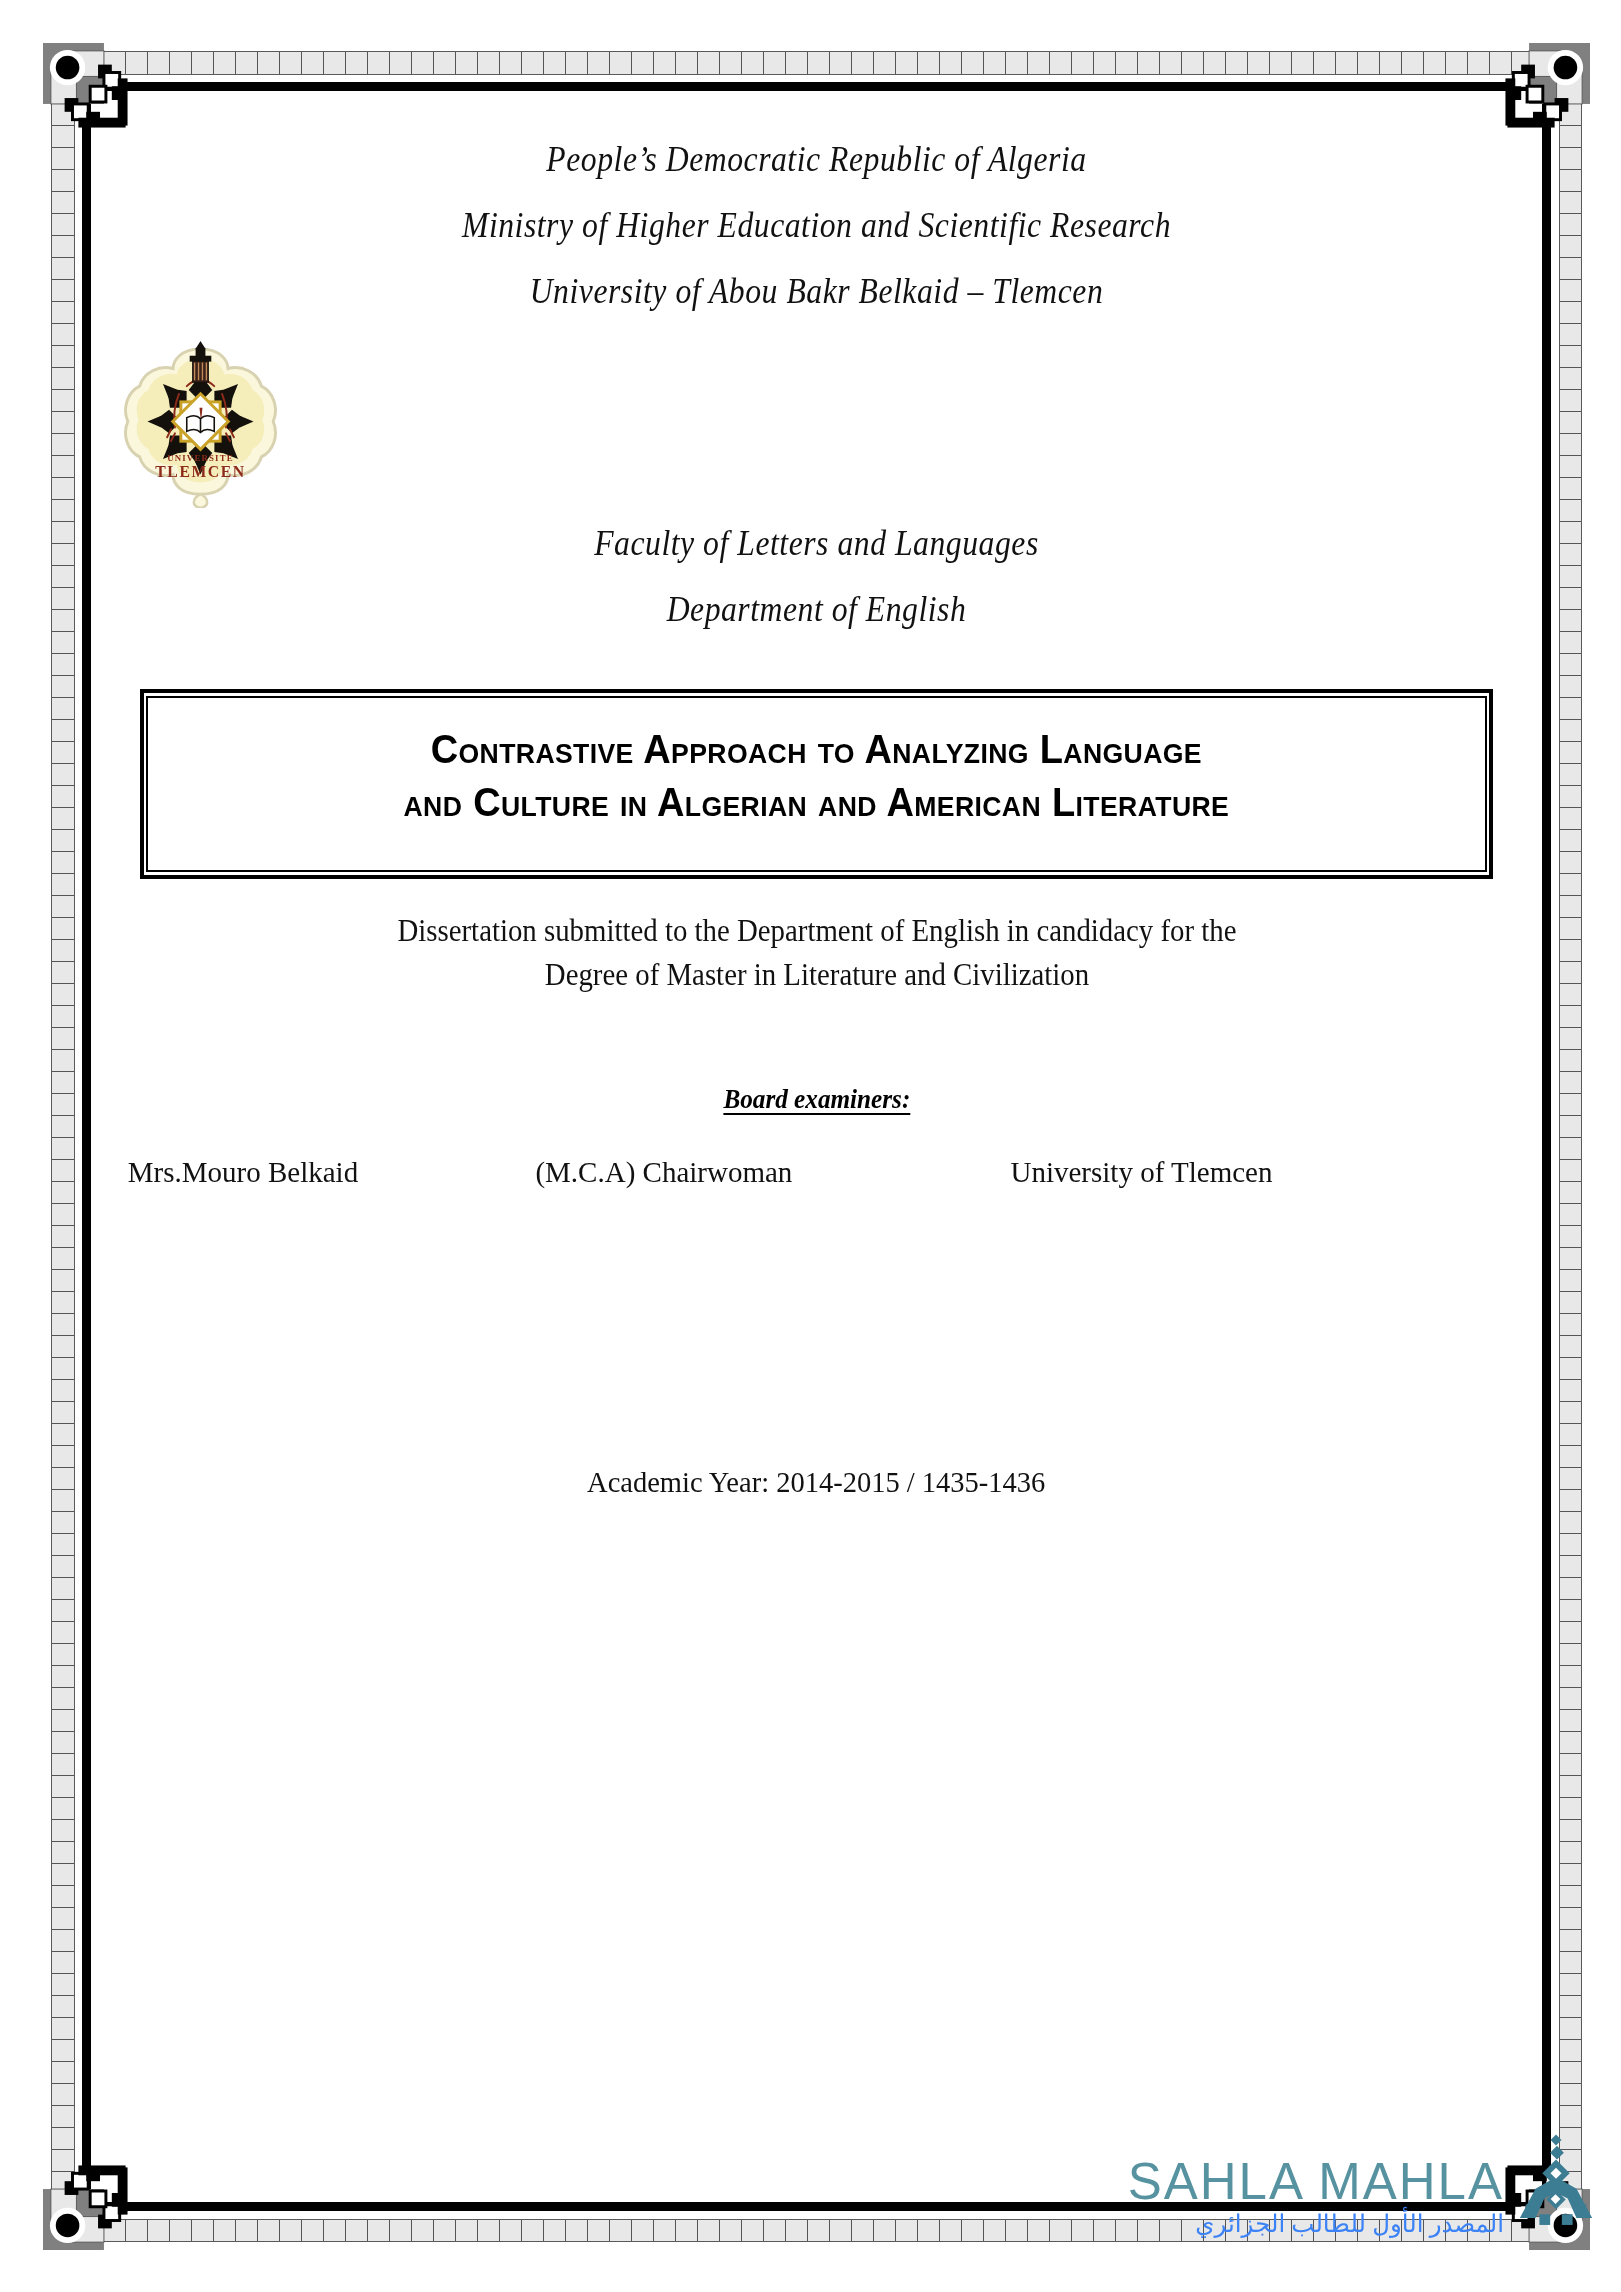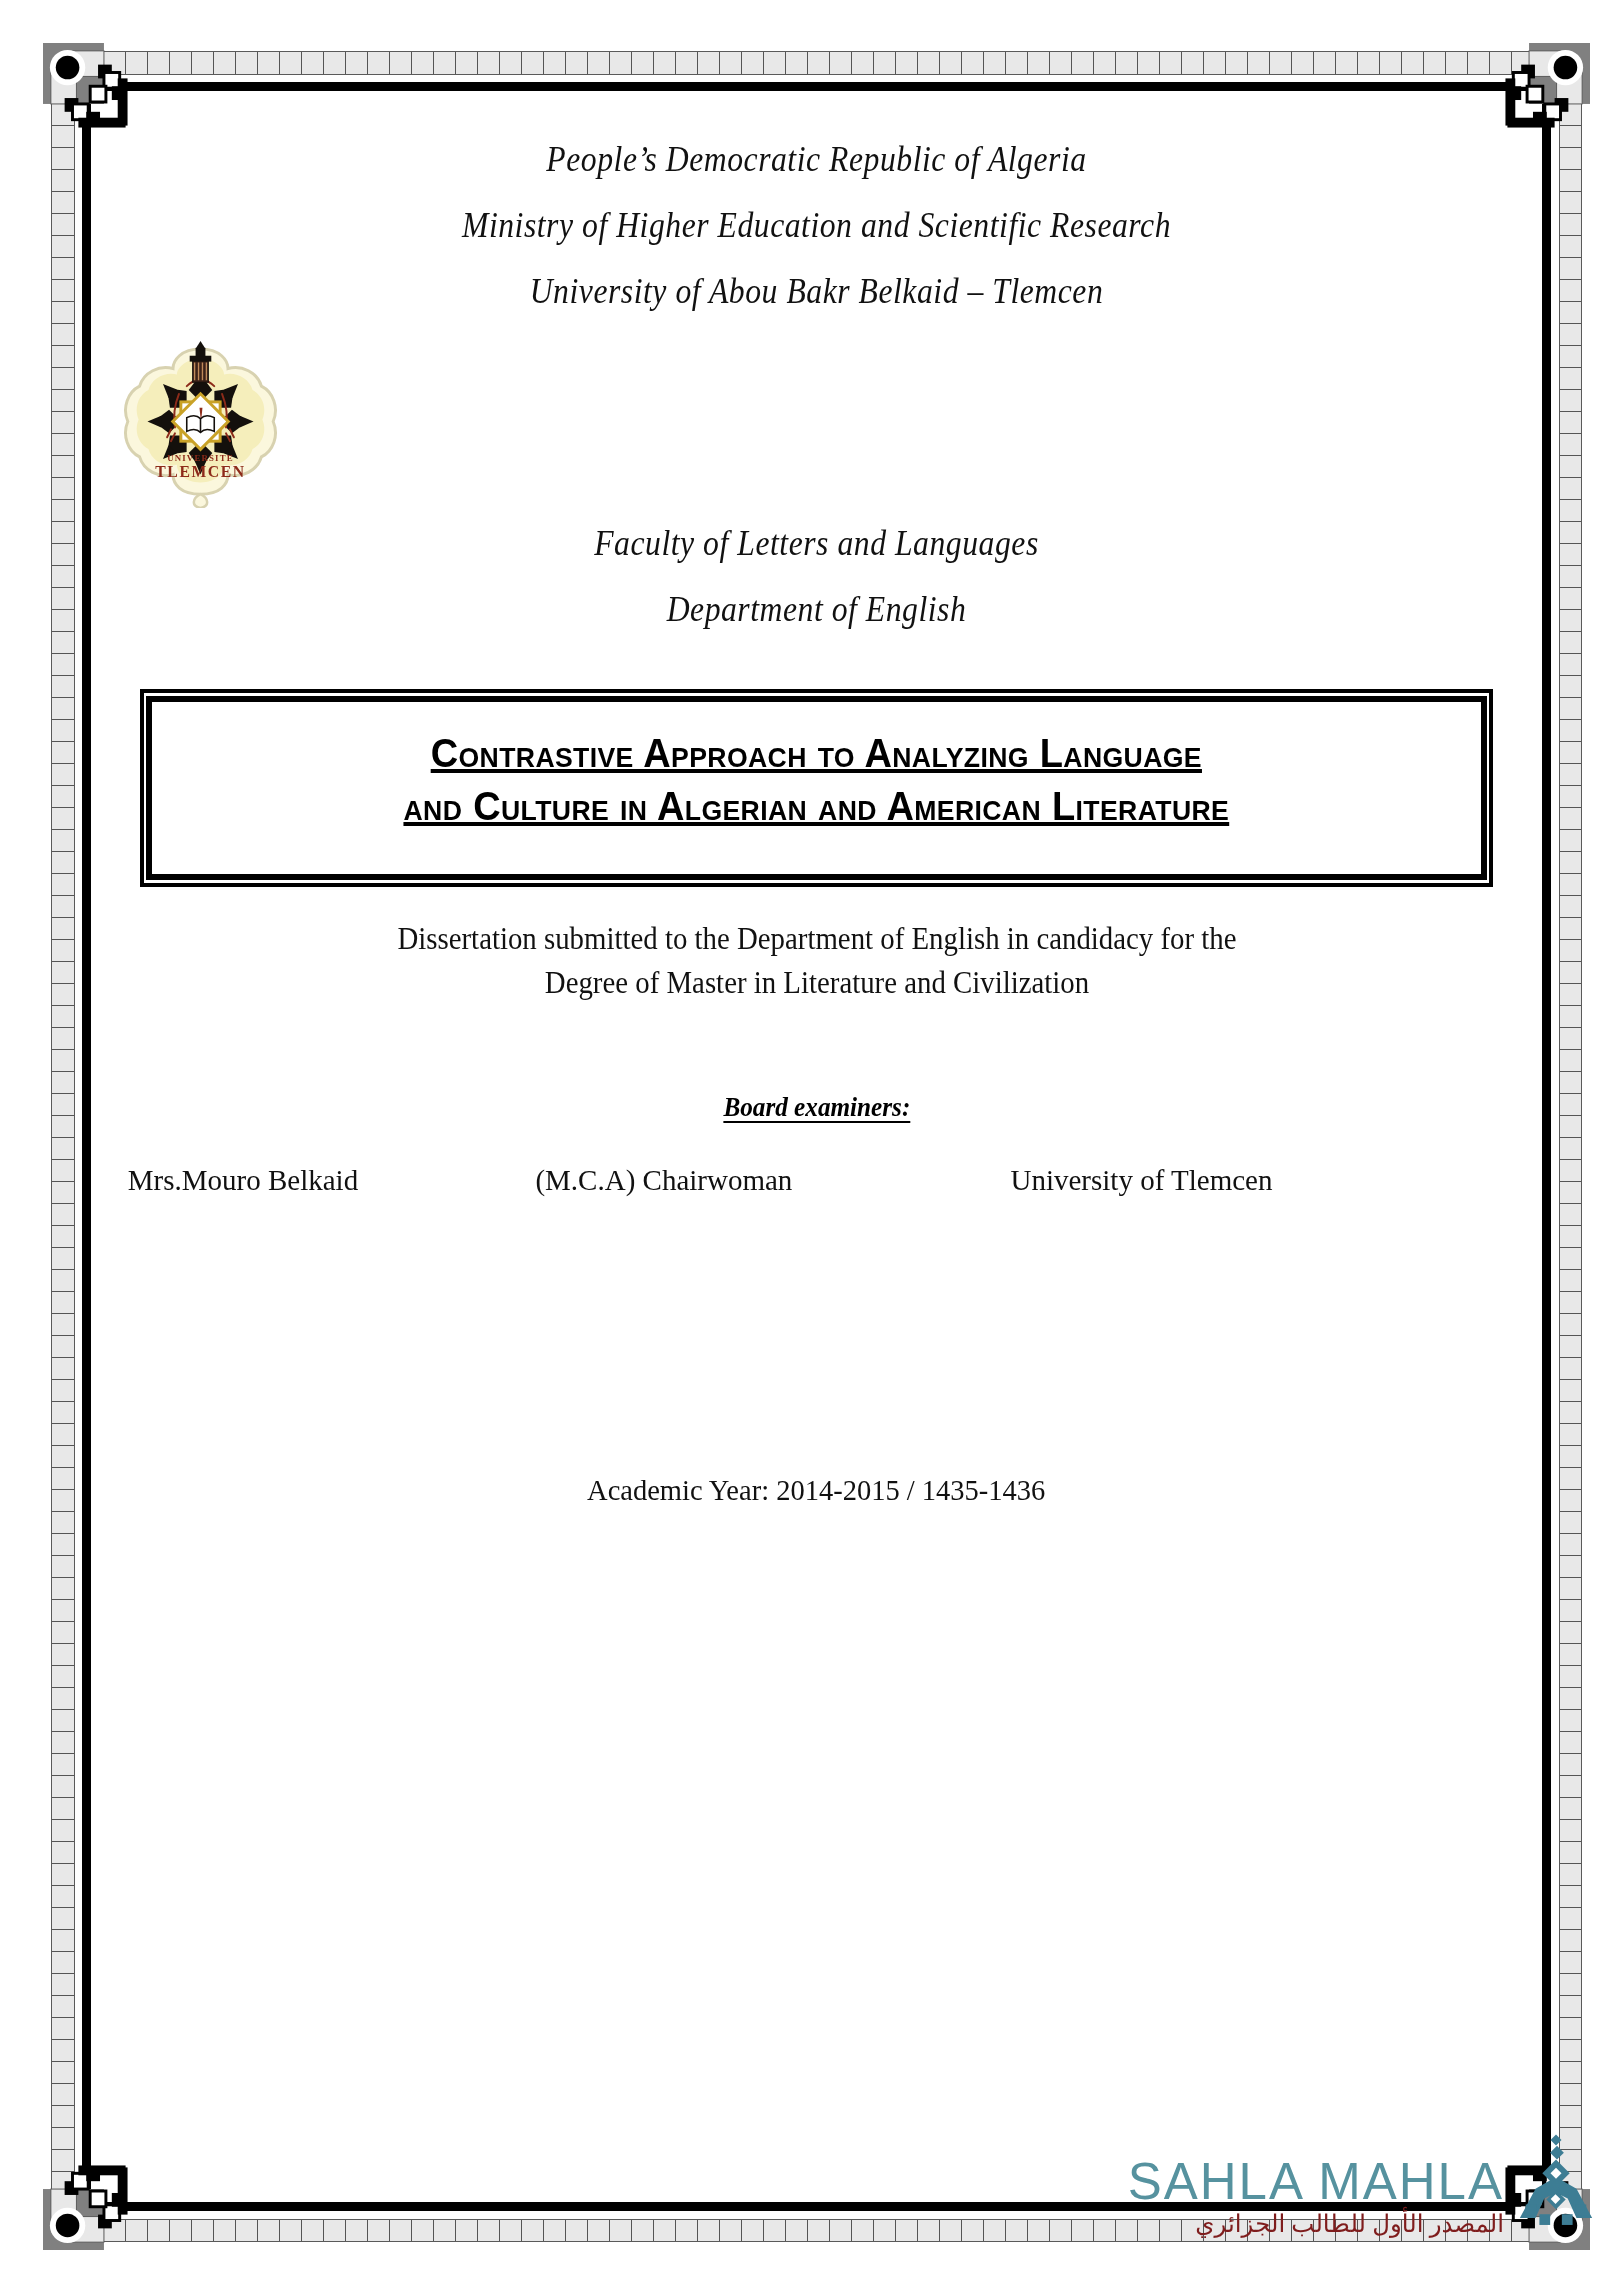--- a/index.html
+++ b/index.html
@@ -84,23 +84,22 @@
   .dept-line    { margin: 30px 0 0 0; }
 
   
   .title-box {
     margin: 62px 21.6px 0 21.6px;
     border: 4.9px solid #000000;
     padding: 2.9px;
     background: #ffffff;
   }
   .title-box-inner {
-    border: 6px solid #000000;
+    border: 2px solid #000000;
     padding: 25.5px 15.7px 41px 15.7px;
-    text-decoration: underline;
   }
   .title-line {
     font-family: "Liberation Sans", sans-serif;
     font-weight: bold;
     font-variant: small-caps;
     font-size: 40px;
     line-height: 1.32;
     letter-spacing: 0.4px;
     color: #000000;
     transform: scaleX(0.95);
@@ -195,21 +194,21 @@
   .wm-text-block { text-align: right; line-height: 1; }
   .wm-title {
     font-family: "Liberation Sans", sans-serif;
     font-size: 51px;
     letter-spacing: 2px;
     color: #56929f;
     white-space: nowrap;
   }
   .wm-sub {
     font-size: 24.5px;
-    color: #7f1d1d;
+    color: #3b82f6;
     white-space: nowrap;
     margin-top: 4.9px;
     direction: rtl;
     letter-spacing: 2px;
   }
   .wm-logo { margin-bottom: 3.9px; }
 </style>
 </head>
 <body>
 

